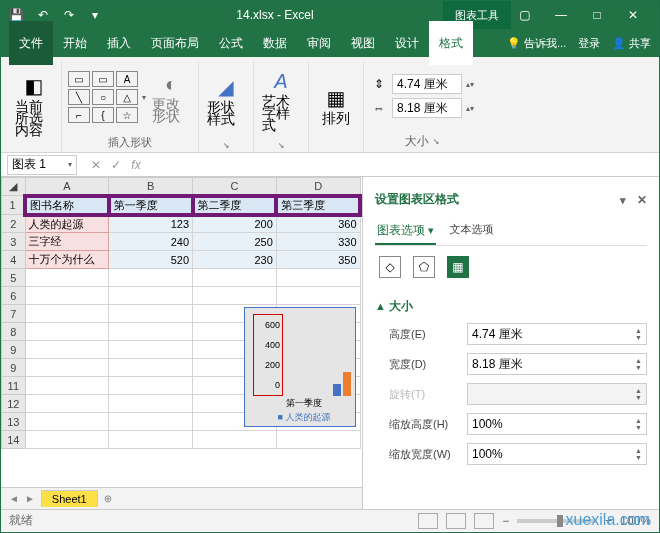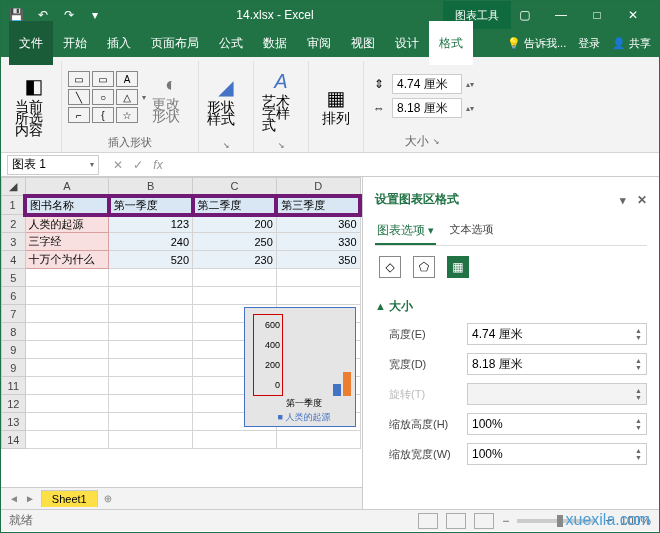--- a/index.html
+++ b/index.html
@@ -26,21 +26,21 @@
 .bigbtn-ico{font-size:20px}
 .bigbtn-lbl{font-size:14px;line-height:12px}
 .shape-grid{display:grid;grid-template-columns:repeat(3,22px);gap:2px}
 .shape-cell{width:22px;height:16px;border:1px solid #888;cursor:pointer;display:flex;align-items:center;justify-content:center;font-size:10px}
 .dropdown-arrow{font-size:8px;color:#666}
 .size-inputs{display:flex;flex-direction:column;gap:4px}
 .size-row{display:flex;align-items:center;gap:4px}
 .size-ico{width:18px;height:18px;display:flex;align-items:center;justify-content:center}
 .size-input{width:70px;height:20px;border:1px solid #ccc;padding:0 4px;background:#fff}
 .namebar{height:24px;background:#fff;border-bottom:1px solid #ccc;display:flex;align-items:center}
-.namebox{width:92px;height:20px;border:1px solid #ccc;margin:0 6px;padding:0 4px;display:flex;align-items:center;justify-content:space-between}
+.namebox{width:70px;height:20px;border:1px solid #ccc;margin:0 6px;padding:0 4px;display:flex;align-items:center;justify-content:space-between}
 .fx-btns{display:flex;gap:2px;padding:0 4px;color:#999}
 .fx-btn{width:18px;text-align:center;cursor:pointer}
 .formula-input{flex:1;height:20px;border:none;padding:0 4px}
 .workspace{display:flex;height:332px}
 .sheet-area{width:362px;border-right:1px solid #ccc;display:flex;flex-direction:column;position:relative}
 .grid-wrap{flex:1;overflow:hidden;position:relative}
 table.sheet{border-collapse:collapse;width:100%}
 .sheet th{background:#e8e8e8;border:1px solid #ccc;font-weight:normal;font-size:11px;color:#444;height:18px}
 .sheet th.rowh{width:22px}
 .sheet th.colh{width:78px}

